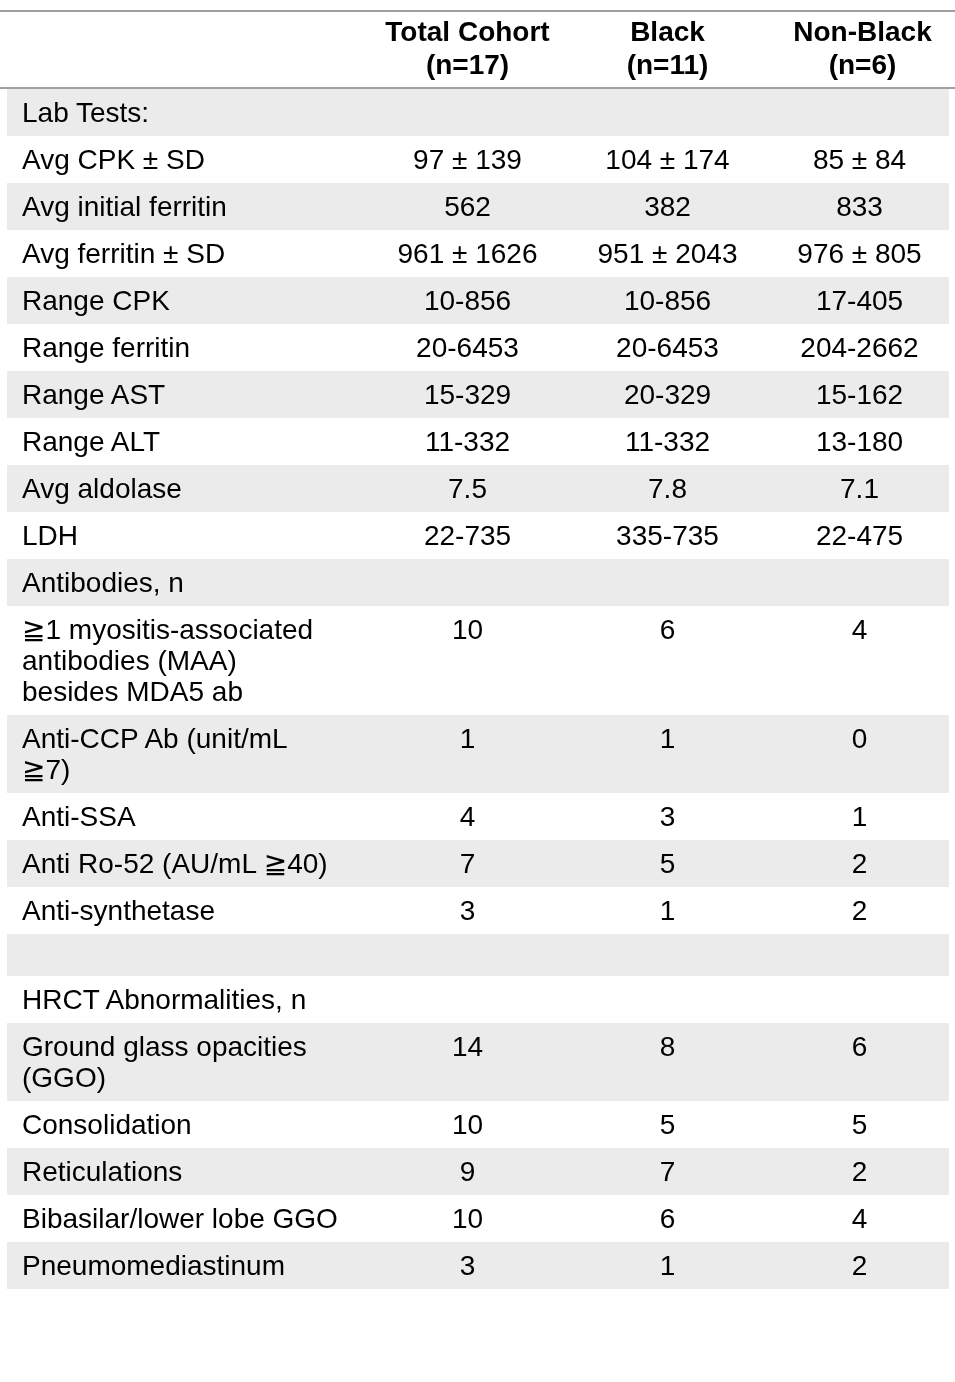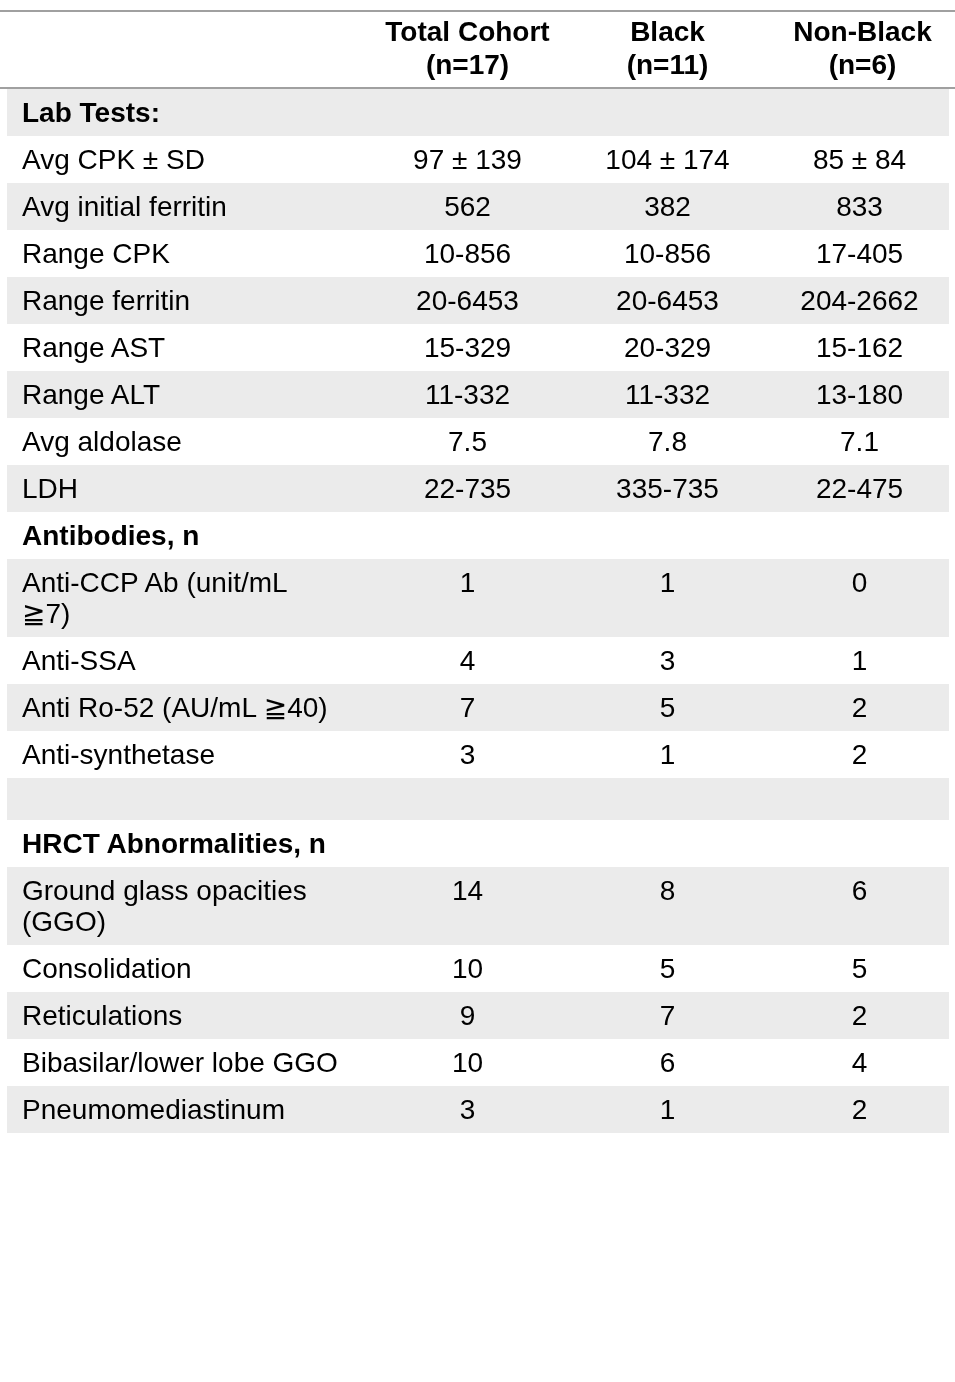--- a/index.html
+++ b/index.html
@@ -46,21 +46,21 @@
     text-align: left;
     padding-left: 15px;
     padding-right: 10px;
     border-left: 7px solid #ffffff;
   }
   td.val { text-align: center; }
   td.val:last-child { border-right: 6px solid #ffffff; }
 
   tbody tr:nth-child(odd) td { background: var(--shade, #ebebeb); }
 
-  tr.row-section td { font-weight: 700; }
+  tr.row-section td { font-weight: 400; }
   tr.row-spacer td { padding: 0; height: 42px; }
 </style>
 </head>
 <body>
 
 <div class="page">
   <table class="cohort-table">
     <colgroup>
       <col class="c-label">
       <col class="c-total">
@@ -91,20 +91,26 @@
     <td class="val">104 ± 174</td>
     <td class="val">85 ± 84</td>
   </tr>
         <tr class="row-data">
     <td class="label">Avg initial ferritin</td>
     <td class="val">562</td>
     <td class="val">382</td>
     <td class="val">833</td>
   </tr>
         <tr class="row-data">
+    <td class="label">Avg ferritin ± SD</td>
+    <td class="val">961 ± 1626</td>
+    <td class="val">951 ± 2043</td>
+    <td class="val">976 ± 805</td>
+  </tr>
+        <tr class="row-data">
     <td class="label">Range CPK</td>
     <td class="val">10-856</td>
     <td class="val">10-856</td>
     <td class="val">17-405</td>
   </tr>
         <tr class="row-data">
     <td class="label">Range ferritin</td>
     <td class="val">20-6453</td>
     <td class="val">20-6453</td>
     <td class="val">204-2662</td>
@@ -131,20 +137,28 @@
     <td class="label">LDH</td>
     <td class="val">22-735</td>
     <td class="val">335-735</td>
     <td class="val">22-475</td>
   </tr>
         <tr class="row-section">
     <td class="label">Antibodies, n</td>
     <td class="val"></td>
     <td class="val"></td>
     <td class="val"></td>
+  </tr>
+        <tr class="row-data">
+    <td class="label">≧1 myositis-associated
+antibodies (MAA)
+besides MDA5 ab</td>
+    <td class="val">10</td>
+    <td class="val">6</td>
+    <td class="val">4</td>
   </tr>
         <tr class="row-data">
     <td class="label">Anti-CCP Ab (unit/mL
 ≧7)</td>
     <td class="val">1</td>
     <td class="val">1</td>
     <td class="val">0</td>
   </tr>
         <tr class="row-data">
     <td class="label">Anti-SSA</td>

